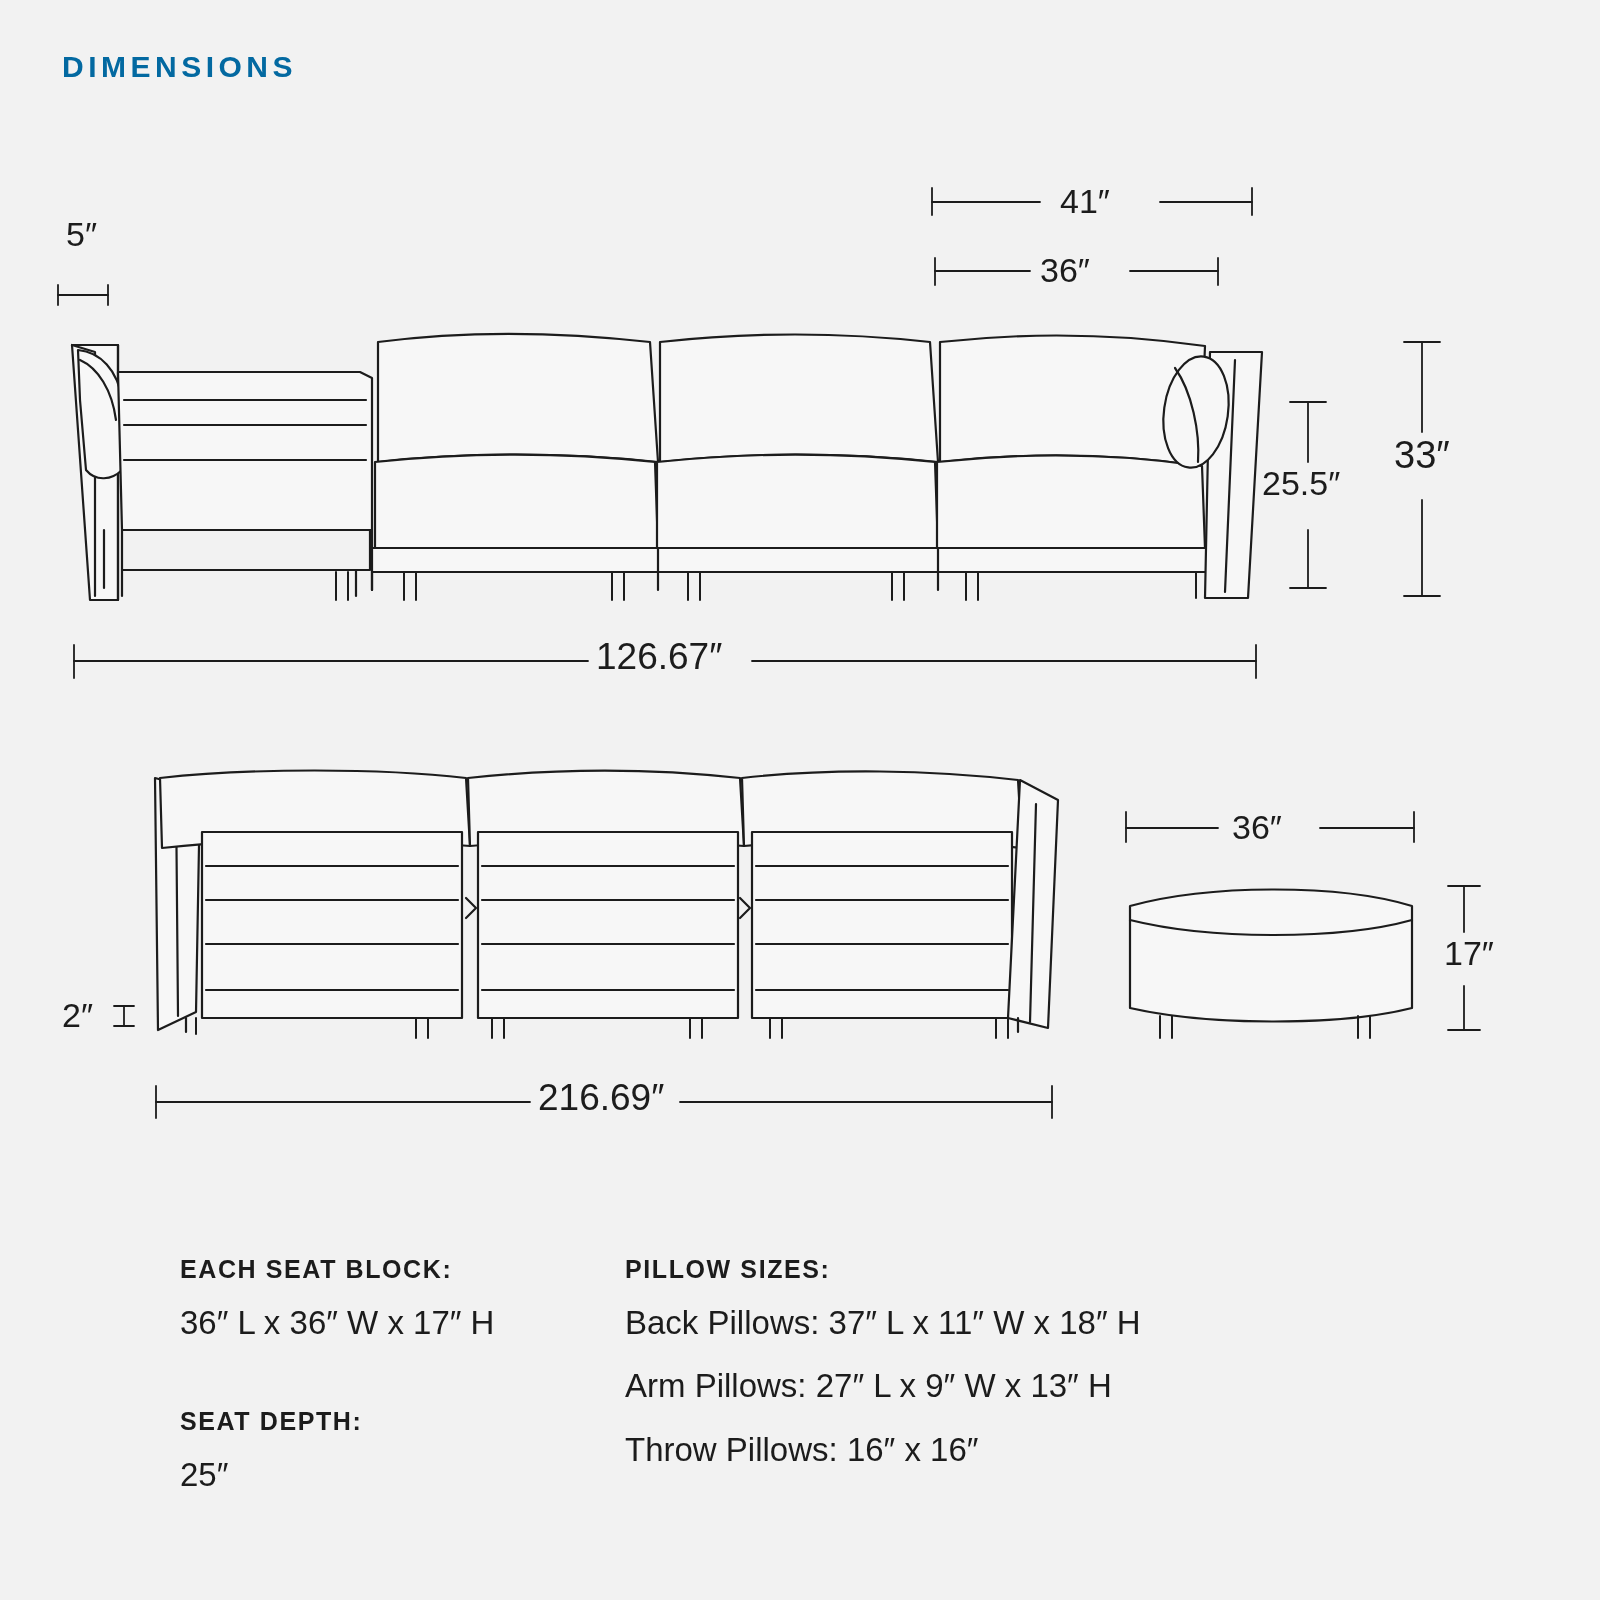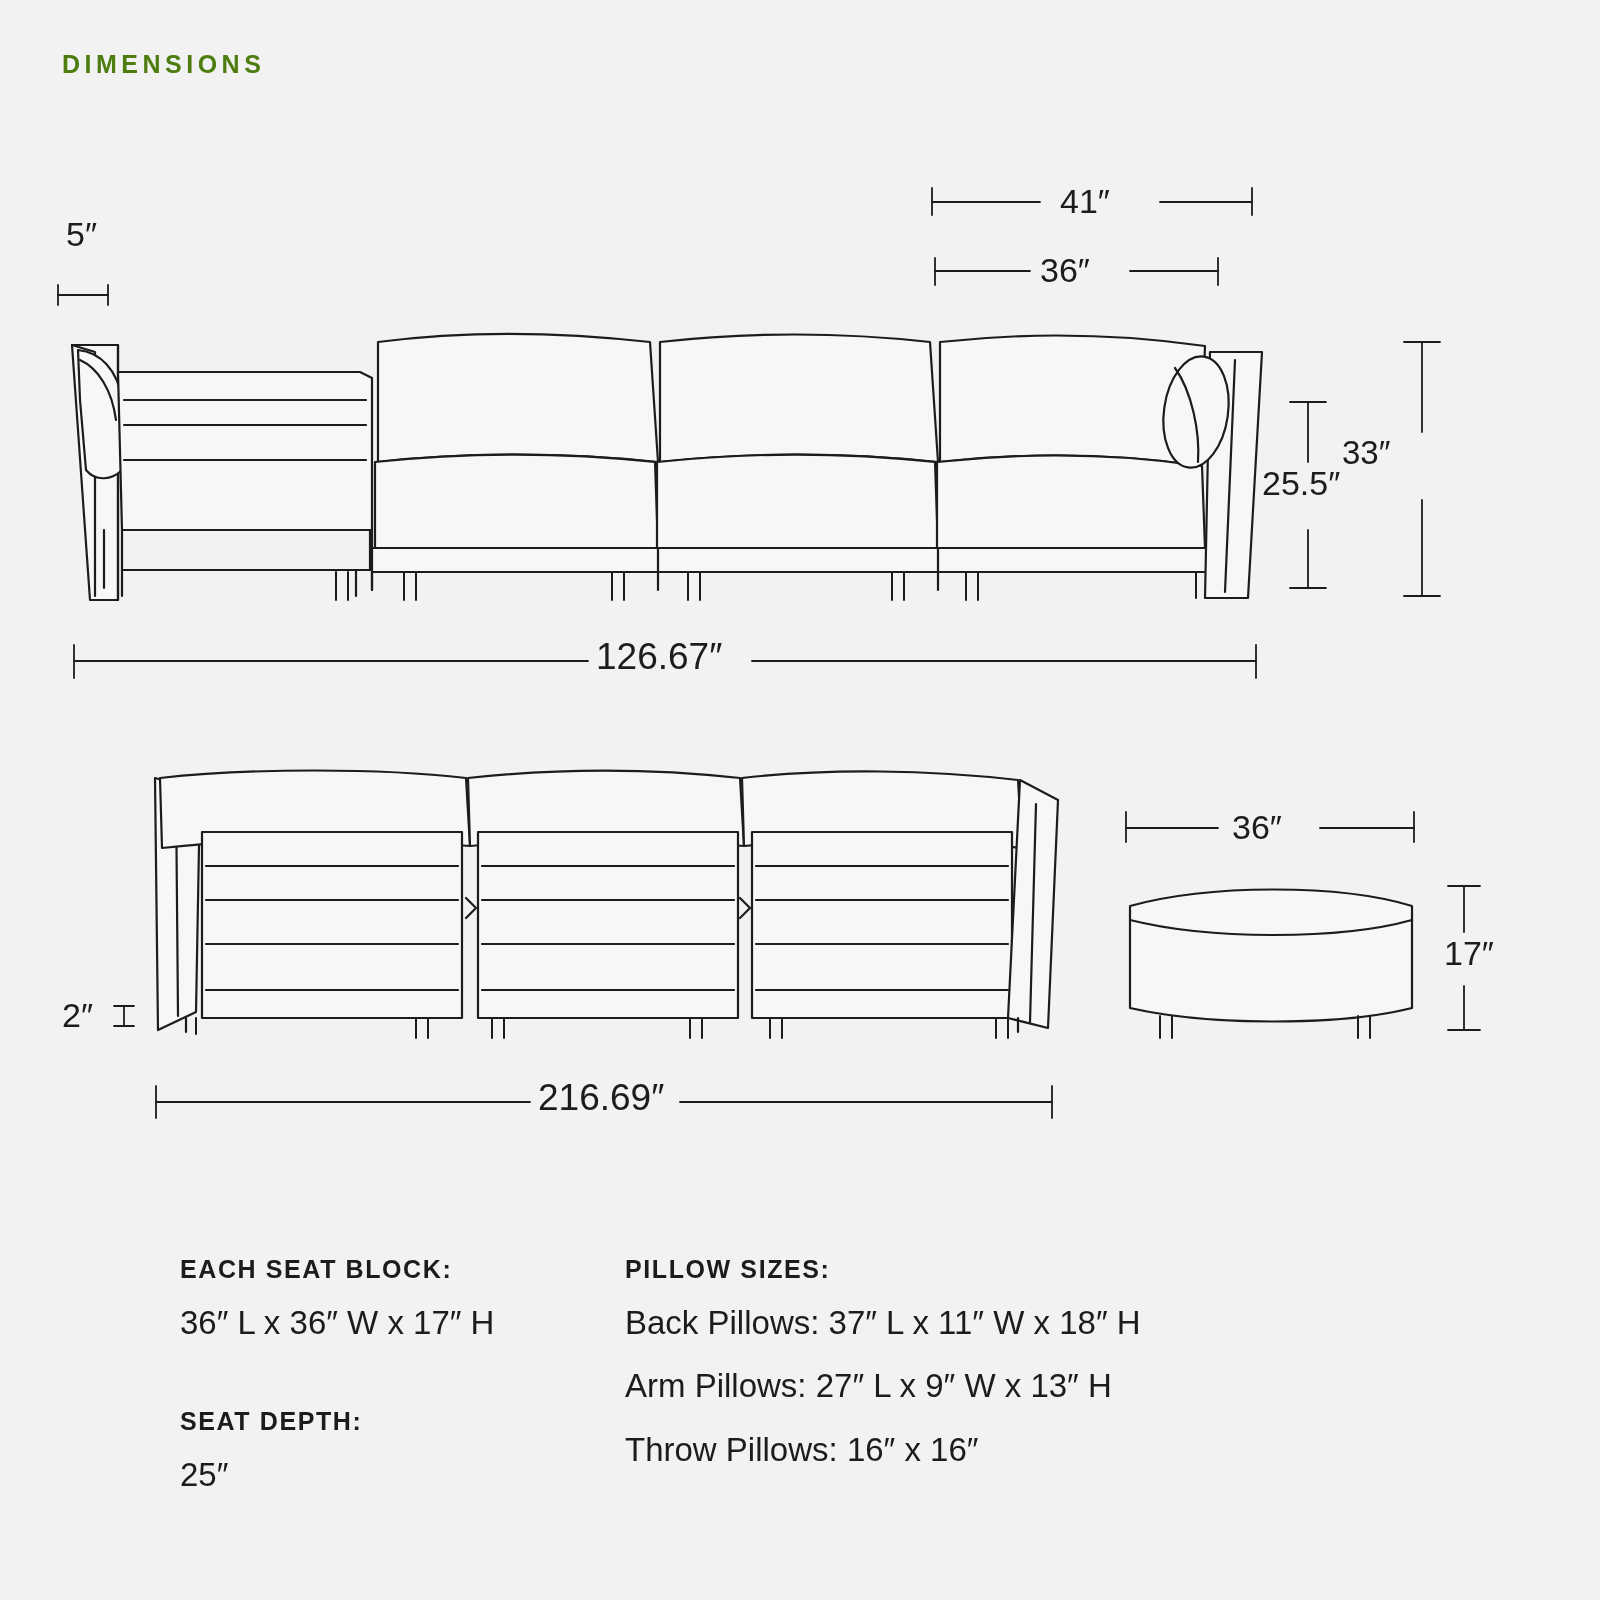--- a/index.html
+++ b/index.html
@@ -17,24 +17,24 @@
   }
   .page {
     position: absolute;
     inset: 0;
     background: #f2f2f2;
   }
   .title {
     position: absolute;
     left: 62px;
     top: 50px;
-    font-size: 25px;
+    font-size: 30px;
     font-weight: bold;
     letter-spacing: 4.5px;
-    color: #4d7c0f;
+    color: #0369a1;
   }
   svg.drawing {
     position: absolute;
     left: 0;
     top: 0;
     width: 1600px;
     height: 1600px;
   }
   .dim-label {
     position: absolute;
@@ -202,21 +202,21 @@
         <path d="M1464,886 L1464,932 M1464,986 L1464,1030"></path>
       </g>
 
     </g>
   </svg>
 
   <div class="dim-label" style="left:66px; top:215px;">5″</div>
   <div class="dim-label" style="left:1060px; top:182px;">41″</div>
   <div class="dim-label" style="left:1040px; top:251px;">36″</div>
   <div class="dim-label" style="left:1262px; top:464px;">25.5″</div>
-  <div class="dim-label" style="left:1342px; top:434px; font-size:33px;">33″</div>
+  <div class="dim-label" style="left:1394px; top:434px; font-size:38px;">33″</div>
   <div class="dim-label" style="left:596px; top:636px; font-size:37px;">126.67″</div>
 
   <div class="dim-label" style="left:62px; top:996px;">2″</div>
   <div class="dim-label" style="left:538px; top:1077px; font-size:37px;">216.69″</div>
 
   <div class="dim-label" style="left:1232px; top:808px;">36″</div>
   <div class="dim-label" style="left:1444px; top:934px;">17″</div>
 
   <div class="specs">
     <div class="spec-col left">

